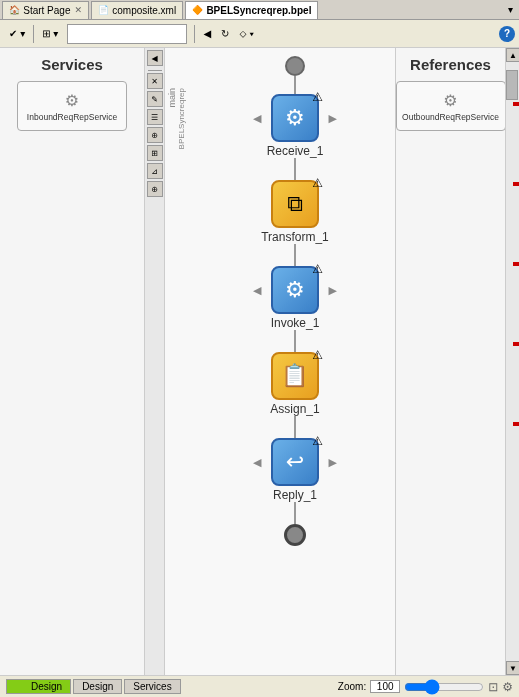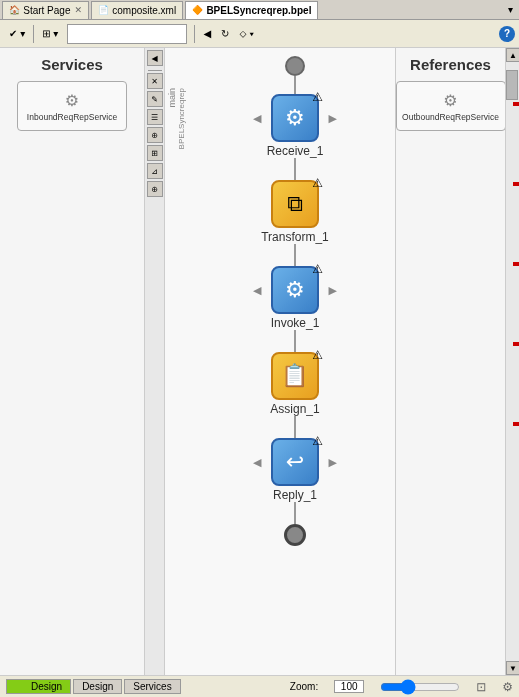--- a/index.html
+++ b/index.html
@@ -354,21 +354,21 @@
       cursor: pointer;
     }
     .status-tab.active {
       background: #84cc16;
       padding-left: 24px;
     }
     .zoom-area {
       margin-left: auto;
       display: flex;
       align-items: center;
-      gap: 16px;
+      gap: 4px;
       font-size: 10px;
     }
     .zoom-input {
       width: 30px;
       font-size: 10px;
       border: 1px solid #999;
       text-align: center;
     }
     .zoom-slider {
       width: 80px;

